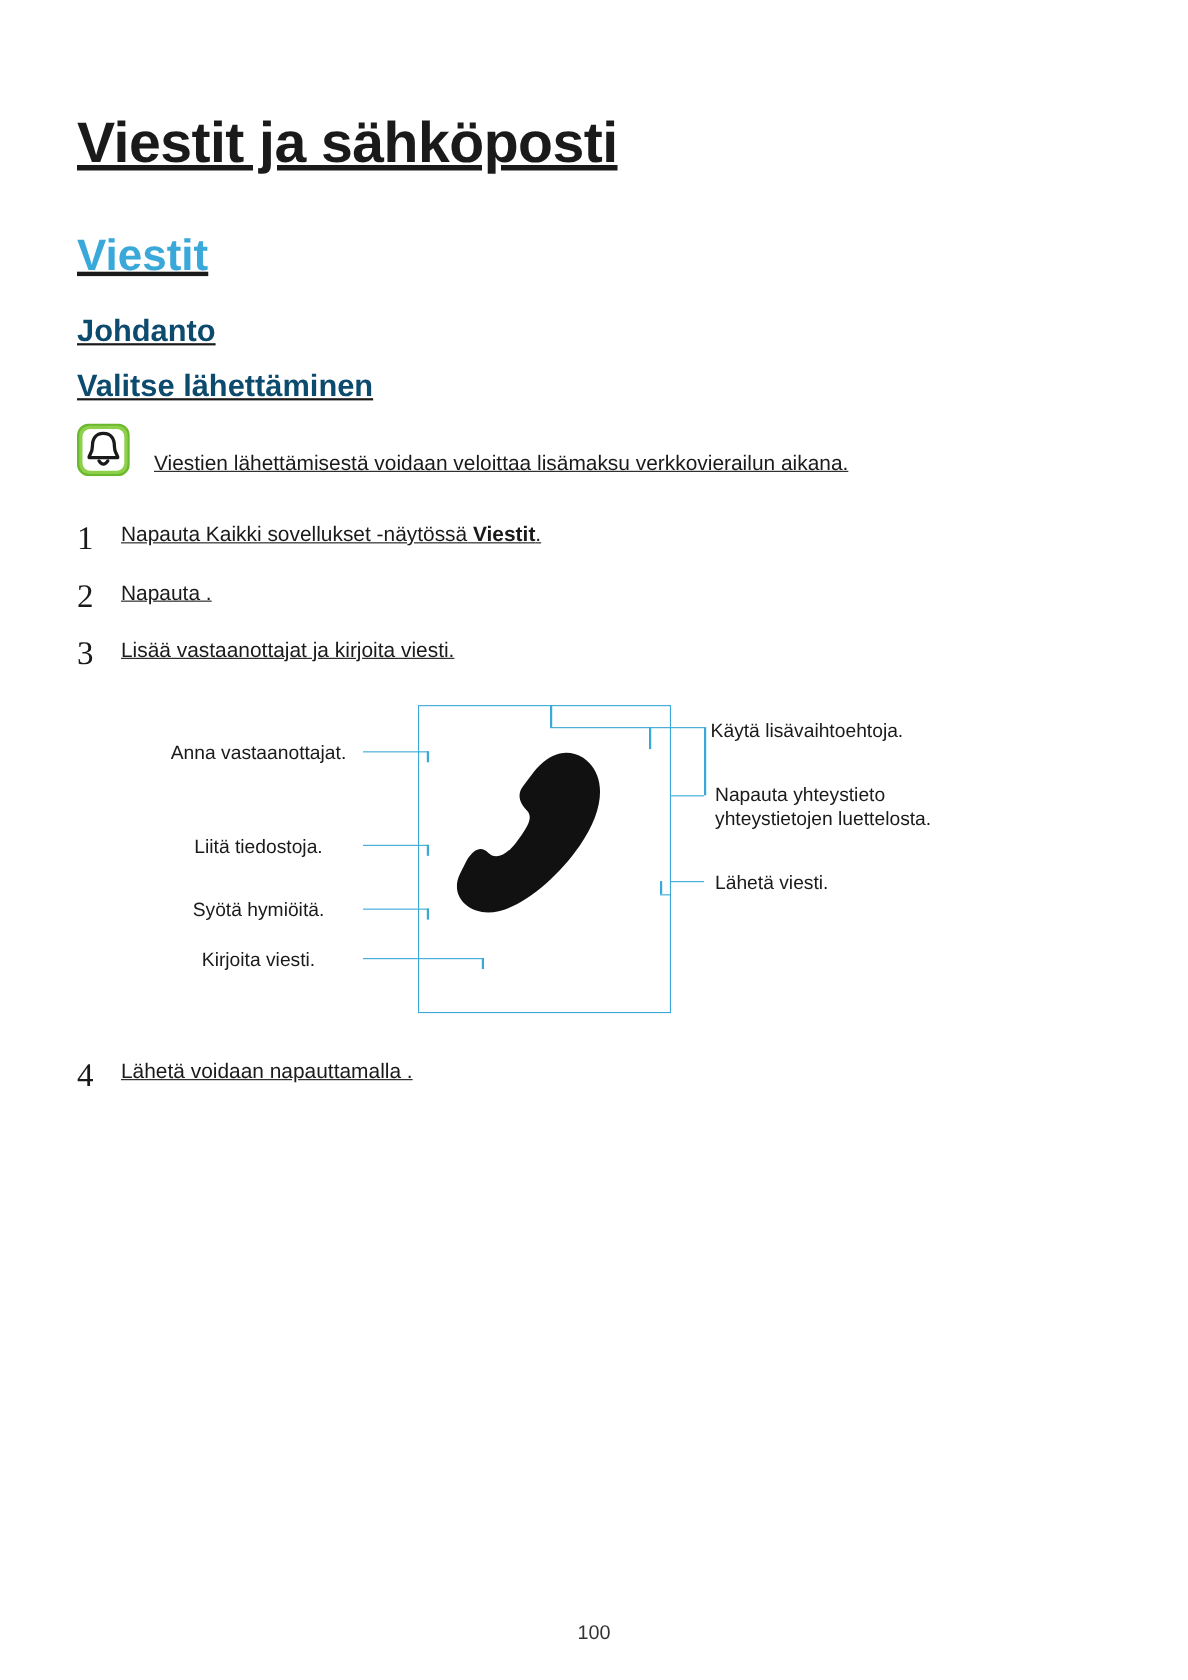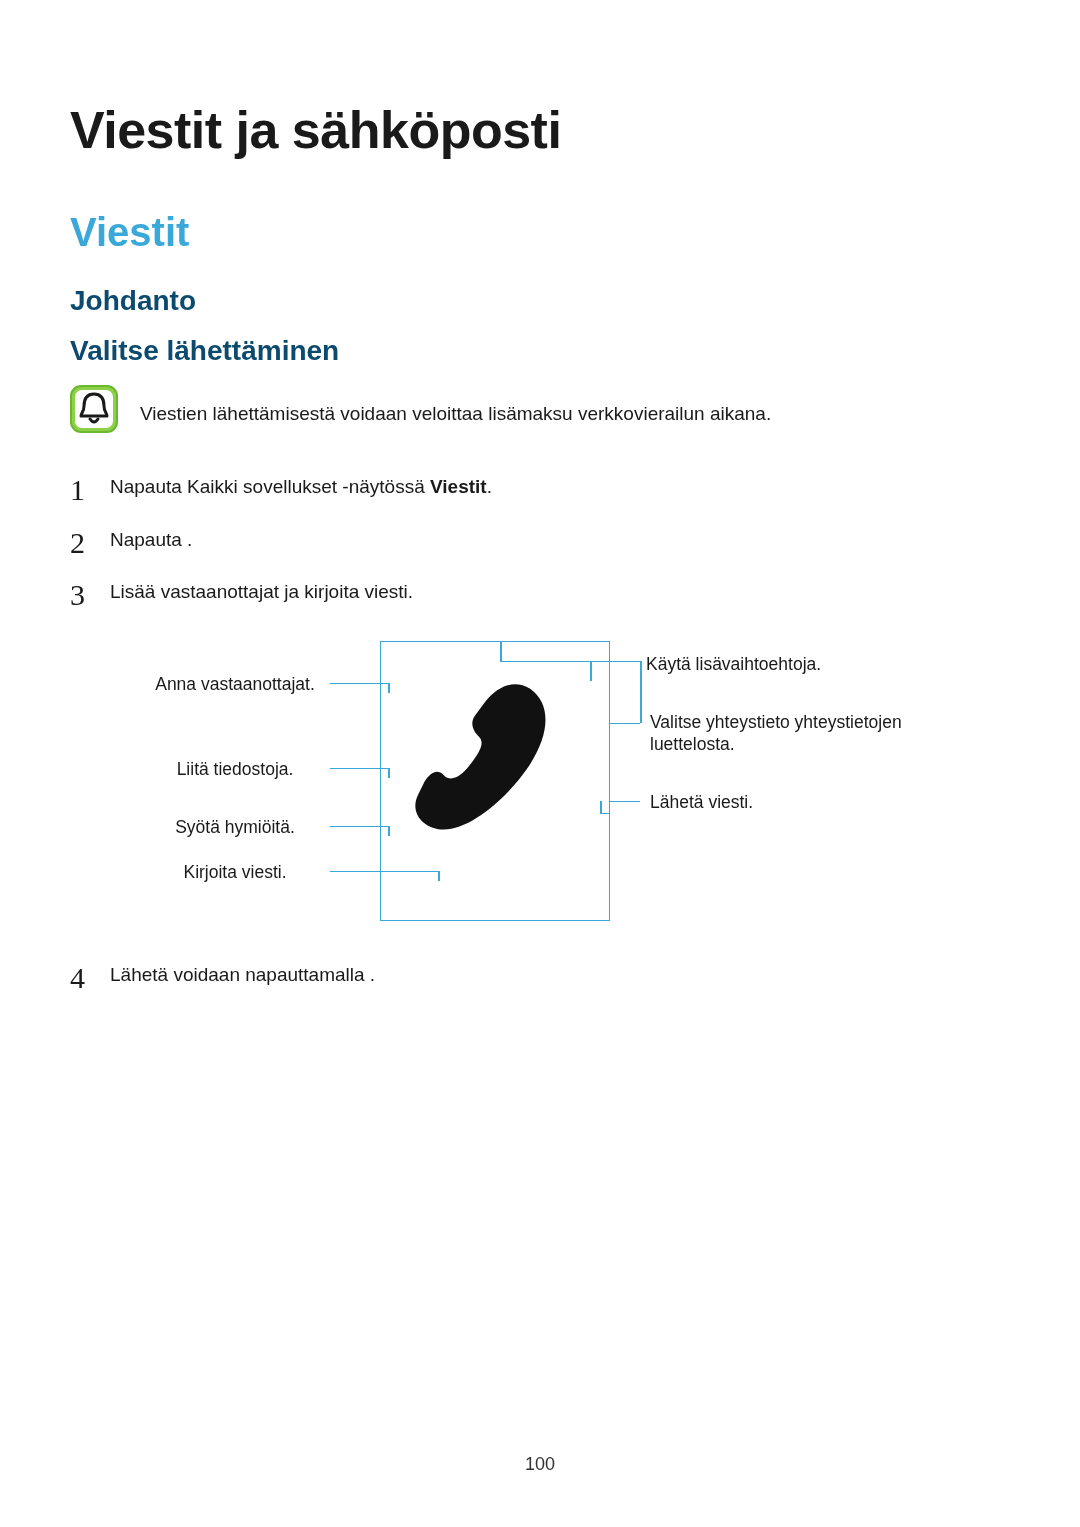--- a/index.html
+++ b/index.html
@@ -6,20 +6,21 @@
   body {
     font-family: Arial, Helvetica, sans-serif;
     background: #fff;
     width: 1080px;
     height: 1527px;
     position: relative;
     color: #1a1a1a;
   }
   .page {
     padding: 100px 70px 40px 70px;
+    text-decoration: underline;
   }
   .h1 {
     font-size: 52px;
     font-weight: bold;
     margin-bottom: 50px;
     letter-spacing: -0.5px;
   }
   .h2 {
     font-size: 40px;
     font-weight: bold;
@@ -32,21 +33,21 @@
     color: #0c4a6e;
     margin-bottom: 18px;
   }
   .body-text {
     font-size: 19px;
     line-height: 1.5;
     margin-bottom: 35px;
   }
   .note-row {
     display: flex;
-    align-items: center;
+    align-items: flex-end;
     gap: 22px;
     margin-bottom: 40px;
   }
   .note-icon {
     width: 48px;
     height: 48px;
     flex-shrink: 0;
   }
   .note-text {
     font-size: 19px;
@@ -102,21 +103,21 @@
   .vline { width: 1.5px; }
   .tick { width: 1.5px; height: 10px; }
   .label {
     position: absolute;
     font-size: 17.5px;
     line-height: 1.3;
   }
   .label-left { text-align: center; }
   .page-num {
     position: absolute;
-    bottom: 52px;
+    bottom: 32px;
     left: 0;
     right: 0;
     text-align: center;
     font-size: 18px;
     color: #333;
   }
 </style>
 </head>
 <body>
 
@@ -167,21 +168,21 @@
     <div class="label label-left" style="left:20px; top:185px; width:170px;">Syötä hymiöitä.</div>
     <div class="lead-line hline" style="left:200px; top:195px; width:60px;"></div>
     <div class="lead-line tick" style="left:258px; top:195px;"></div>
 
     <div class="label label-left" style="left:20px; top:230px; width:170px;">Kirjoita viesti.</div>
     <div class="lead-line hline" style="left:200px; top:240px; width:110px;"></div>
     <div class="lead-line tick" style="left:308px; top:240px;"></div>
 
     <div class="label" style="left:516px; top:22px; width:250px;">Käytä lisävaihtoehtoja.</div>
 
-    <div class="label" style="left:520px; top:80px; width:260px;">Valitse yhteystieto yhteystietojen luettelosta.</div>
+    <div class="label" style="left:520px; top:80px; width:260px;">Napauta yhteystieto yhteystietojen luettelosta.</div>
     <div class="lead-line hline" style="left:480px; top:92px; width:30px;"></div>
     <div class="lead-line vline" style="left:510px; top:30px; height:62px;"></div>
 
     <div class="label" style="left:520px; top:160px; width:250px;">Lähetä viesti.</div>
     <div class="lead-line hline" style="left:480px; top:170px; width:30px;"></div>
     <div class="lead-line tick" style="left:470px; top:170px; height:12px;"></div>
     <div class="lead-line hline" style="left:470px; top:182px; width:10px;"></div>
   </div>
 
   <ol class="steps" start="4" style="counter-reset: step 3;">

